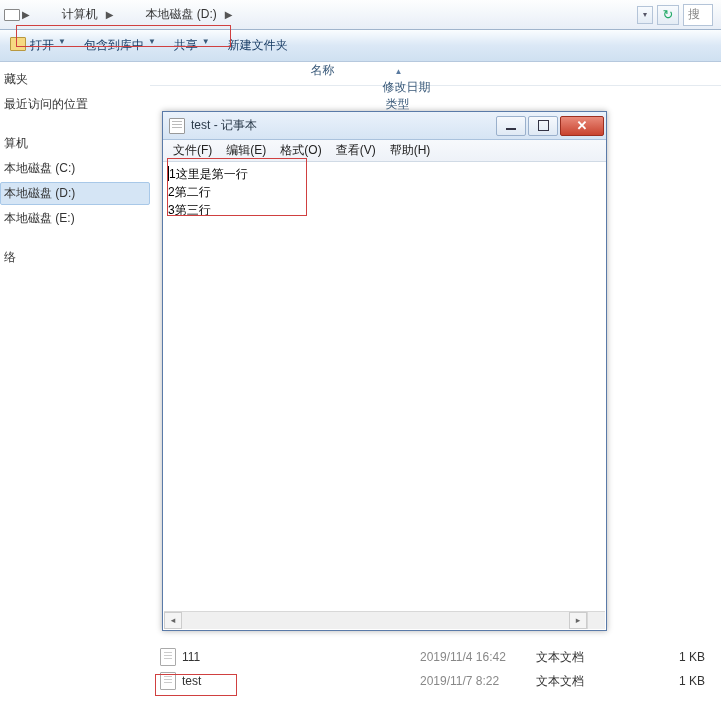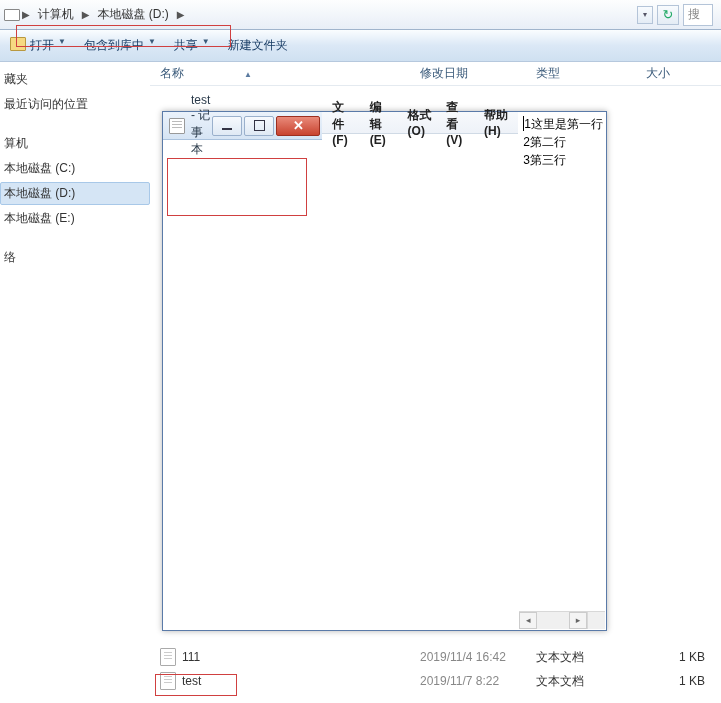--- a/index.html
+++ b/index.html
@@ -1,21 +1,21 @@
 <!DOCTYPE html>
 <html><head>
 <meta charset="utf-8">
 <style>
 * { margin: 0; padding: 0; box-sizing: border-box; font-family: "Microsoft YaHei", "Segoe UI", sans-serif; font-size: 12px; }
 body { background: #fff; width: 721px; height: 703px; overflow: hidden; position: relative; }
 
 
 .addressbar { height: 30px; background: linear-gradient(to bottom, #fdfefe, #e8eef7); border-bottom: 1px solid #a0b4cc; display: flex; align-items: center; padding: 0 4px; gap: 2px; }
 .addr-icon { width: 16px; height: 12px; background: #fff; border: 1px solid #888; border-radius: 1px; display: inline-block; }
-.crumb { padding: 2px 6px; color: #333; display: flex; align-items: flex-end; gap: 4px; cursor: default; }
+.crumb { padding: 2px 6px; color: #333; display: flex; align-items: flex-end; gap: 4px; cursor: default; margin-left: 24px; }
 .crumb-arrow { color: #555; font-size: 10px; }
 .addr-highlight { border: 1px solid #d04040; position: absolute; left: 16px; top: 25px; width: 215px; height: 22px; pointer-events: none; }
 .addr-right { margin-left: auto; display: flex; align-items: center; gap: 4px; padding-right: 4px; }
 .dd-btn { width: 16px; height: 18px; border: 1px solid #b4c4d8; background: linear-gradient(#f8fbfe,#e4ecf5); display: flex; align-items: center; justify-content: center; font-size: 8px; color: #556; }
 .refresh-btn { width: 22px; height: 20px; border: 1px solid #b4c4d8; background: linear-gradient(#f8fbfe,#e4ecf5); display: flex; align-items: center; justify-content: center; color: #2a6; font-size: 13px; }
 .searchbox { width: 30px; height: 22px; border: 1px solid #b4c4d8; background: #fff; color: #888; padding: 2px 4px; display: flex; align-items: center; }
 
 
 .toolbar { height: 32px; background: linear-gradient(to bottom, #fafdff, #dbe8f6 50%, #cfe0f1); border-bottom: 1px solid #b6c8dd; display: flex; align-items: center; padding: 0 10px; gap: 18px; }
 .tb-item { color: #1a3e66; display: flex; align-items: flex-start; gap: 4px; cursor: default; }
@@ -23,48 +23,48 @@
 .tb-icon { width: 16px; height: 14px; background: #f6d982; border: 1px solid #b89840; border-radius: 1px; }
 
 
 .main { display: flex; height: calc(100% - 62px); }
 .sidebar { width: 150px; background: #fff; padding: 6px 0; color: #333; }
 .side-item { padding: 3px 8px 3px 4px; margin-bottom: 2px; cursor: default; }
 .side-item.selected { background: #d5e5f5; border: 1px solid #a8c8e8; border-radius: 2px; padding: 2px 7px 2px 3px; }
 .side-group { margin-top: 16px; }
 
 .content { flex: 1; background: #fff; position: relative; }
-.col-headers { height: 24px; display: flex; align-items: center; color: #3a5a7a; padding-left: 10px; border-bottom: 1px solid #e4eaf0; }
+.col-headers { height: 24px; display: flex; align-items: center; color: #3a5a7a; padding-left: 10px; border-bottom: 1px solid #e4eaf0; flex-direction: column; }
 .col-name { width: 260px; }
 .col-date { width: 116px; }
 .col-type { width: 110px; }
 .col-size { flex: 1; }
 .sort-tri { font-size: 8px; color: #5a7aa0; margin-left: 60px; }
 .file-row { display: flex; align-items: center; padding: 3px 0 3px 10px; color: #333; }
 .file-row .f-icon { width: 16px; height: 18px; background: #fff; border: 1px solid #aaa; border-radius: 1px; margin-right: 6px; position: relative; }
 .file-row .f-icon::before { content: ""; position: absolute; left: 3px; top: 3px; right: 3px; height: 1px; background: #ccc; box-shadow: 0 3px 0 #ccc, 0 6px 0 #ccc; }
 .file-row .f-name { width: 238px; }
 .file-row .f-date { width: 116px; color: #888; }
 .file-row .f-type { width: 110px; color: #333; }
 .file-row .f-size { flex: 1; text-align: right; padding-right: 16px; }
 .file-highlight { position: absolute; border: 1px solid #d04040; left: 155px; bottom: 7px; width: 82px; height: 22px; pointer-events: none; }
 .file-list-bottom { position: absolute; bottom: 10px; left: 0; right: 0; }
 
 
-.notepad { position: absolute; left: 162px; top: 111px; width: 445px; height: 520px; background: #fff; border: 1px solid #5a7aa8; box-shadow: 0 0 6px rgba(0,0,0,.3); display: flex; flex-direction: row; justify-content: space-between; }
+.notepad { position: absolute; left: 162px; top: 111px; width: 445px; height: 520px; background: #fff; border: 1px solid #5a7aa8; box-shadow: 0 0 6px rgba(0,0,0,.3); display: flex; flex-direction: column; justify-content: space-between; }
 .np-titlebar { height: 28px; background: linear-gradient(to bottom, #eaf2fb, #d6e4f4); display: flex; align-items: center; padding: 0 0 0 6px; border-bottom: 1px solid #aac2dd; }
 .np-ticon { width: 16px; height: 16px; background: #fff; border: 1px solid #999; border-radius: 1px; margin-right: 6px; position: relative; }
 .np-ticon::before { content: ""; position: absolute; left: 2px; top: 2px; right: 2px; height: 1px; background: #bbb; box-shadow: 0 3px 0 #bbb, 0 6px 0 #bbb; }
 .np-title { color: #2a3a4a; flex: 1; }
 .np-btn { width: 30px; height: 20px; background: linear-gradient(#f6f9fd,#dfe9f4); border: 1px solid #9ab0cc; margin-left: 2px; display: flex; align-items: center; justify-content: center; font-size: 10px; color: #334; border-radius: 2px; }
 .np-btn.min::before { content: ""; width: 10px; height: 2px; background: #334; margin-top: 6px; }
 .np-btn.max::before { content: ""; width: 9px; height: 9px; border: 1px solid #334; }
 .np-btn.close { background: linear-gradient(#e98a7a,#c8432f); border-color: #9c2e1f; color: #fff; width: 44px; font-size: 13px; font-weight: bold; margin-right: 2px; }
 .np-menu { height: 22px; background: linear-gradient(#f7f9fc,#eef2f8); border-bottom: 1px solid #d0dae5; display: flex; align-items: center; padding: 0 4px; gap: 2px; }
-.np-mitem { padding: 2px 6px; color: #222; cursor: default; font-weight: bold; }
+.np-mitem { padding: 2px 6px; color: #222; cursor: default; }
 .np-body { flex: 1; position: relative; padding: 2px 2px 18px 4px; font-size: 14px; line-height: 17px; color: #000; font-family: SimSun, serif; white-space: pre; border: 1px solid #fff; }
 .np-cursor { display: inline-block; width: 1px; height: 15px; background: #000; vertical-align: text-bottom; }
 .np-box-high { position: absolute; left: 167px; top: 158px; width: 140px; height: 58px; border: 1px solid #d04040; pointer-events: none; }
 .np-scroll-h { position: absolute; bottom: 0; left: 0; right: 18px; height: 18px; background: #f0f0f0; border-top: 1px solid #d8d8d8; display: flex; }
 .np-scroll-h .sb-btn { width: 18px; height: 100%; background: #f4f4f4; border: 1px solid #ccc; display: flex; align-items: center; justify-content: center; font-size: 9px; color: #666; }
 .np-scroll-h .sb-track { flex: 1; }
 .np-scroll-corner { position: absolute; right: 0; bottom: 0; width: 18px; height: 18px; background: #f0f0f0; border-left: 1px solid #d8d8d8; border-top: 1px solid #d8d8d8; }
 </style>
 </head>
 <body>

